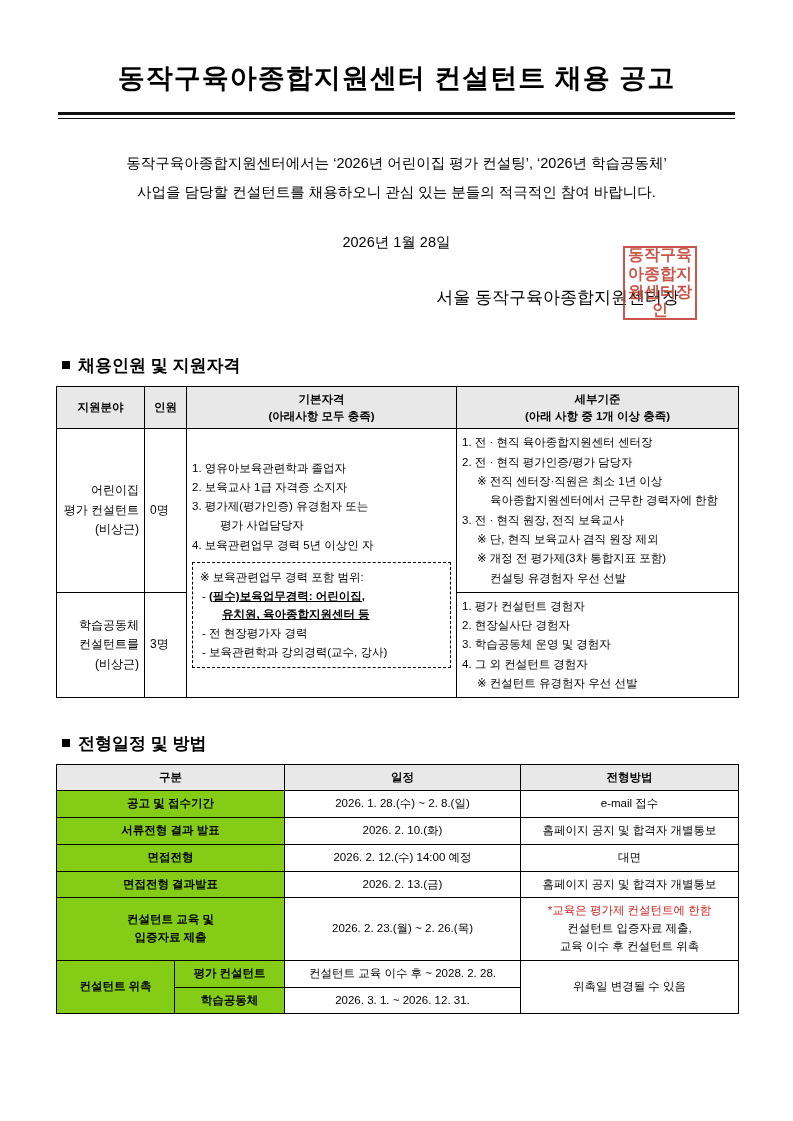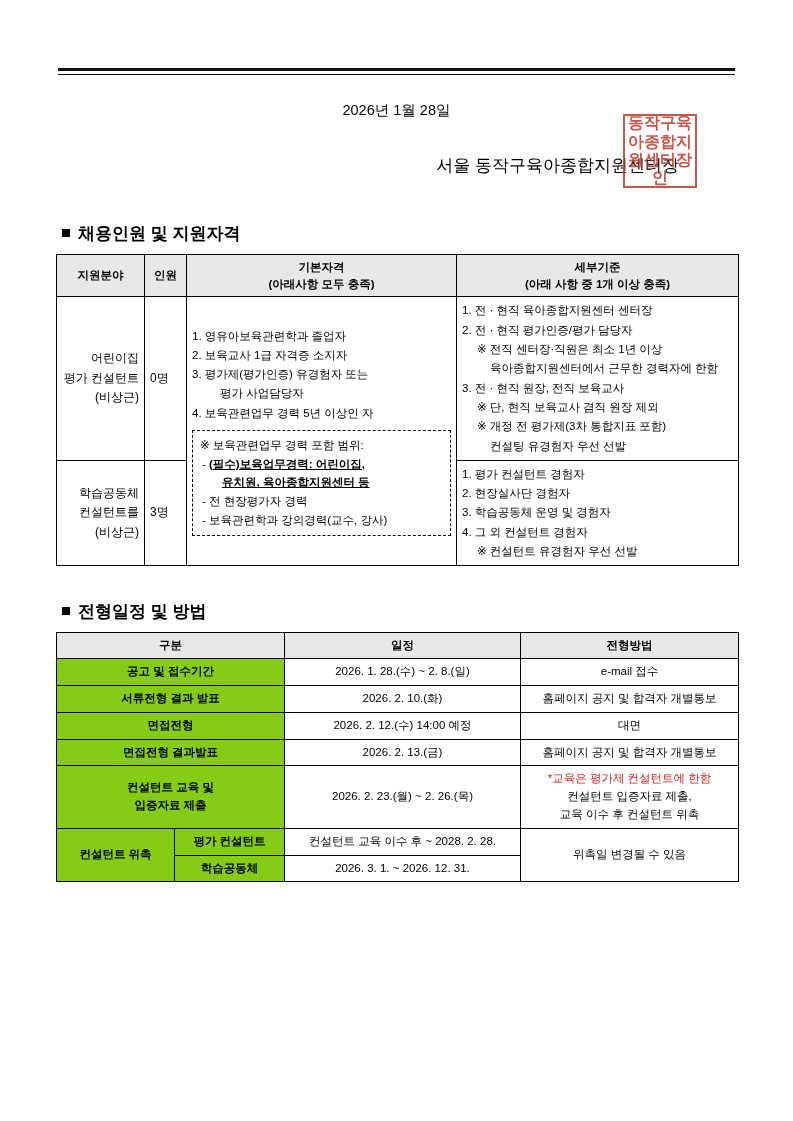--- a/index.html
+++ b/index.html
@@ -159,22 +159,27 @@
   .footnote {
     margin: 14px 0 0 56px;
     font-size: 11.5px;
   }
 </style>
 </head>
 <body>
 
 <div class="page">
 
+  <h1 class="doc-title">동작구육아종합지원센터 컨설턴트 채용 공고</h1>
   <div class="title-rule"></div>
 
+  <div class="intro">
+    <span class="intro-line">동작구육아종합지원센터에서는 ‘2026년 어린이집 평가 컨설팅’, ‘2026년 학습공동체’</span>
+    <span class="intro-line">사업을 담당할 컨설턴트를 채용하오니 관심 있는 분들의 적극적인 참여 바랍니다.</span>
+  </div>
 
   <div class="date-line">2026년 1월 28일</div>
 
   <div class="signature-wrap">
     <div class="signature">서울 동작구육아종합지원센터장</div>
     <div class="stamp">
       <span>동작구육아종합지원센터장인</span>
     </div>
   </div>
 

